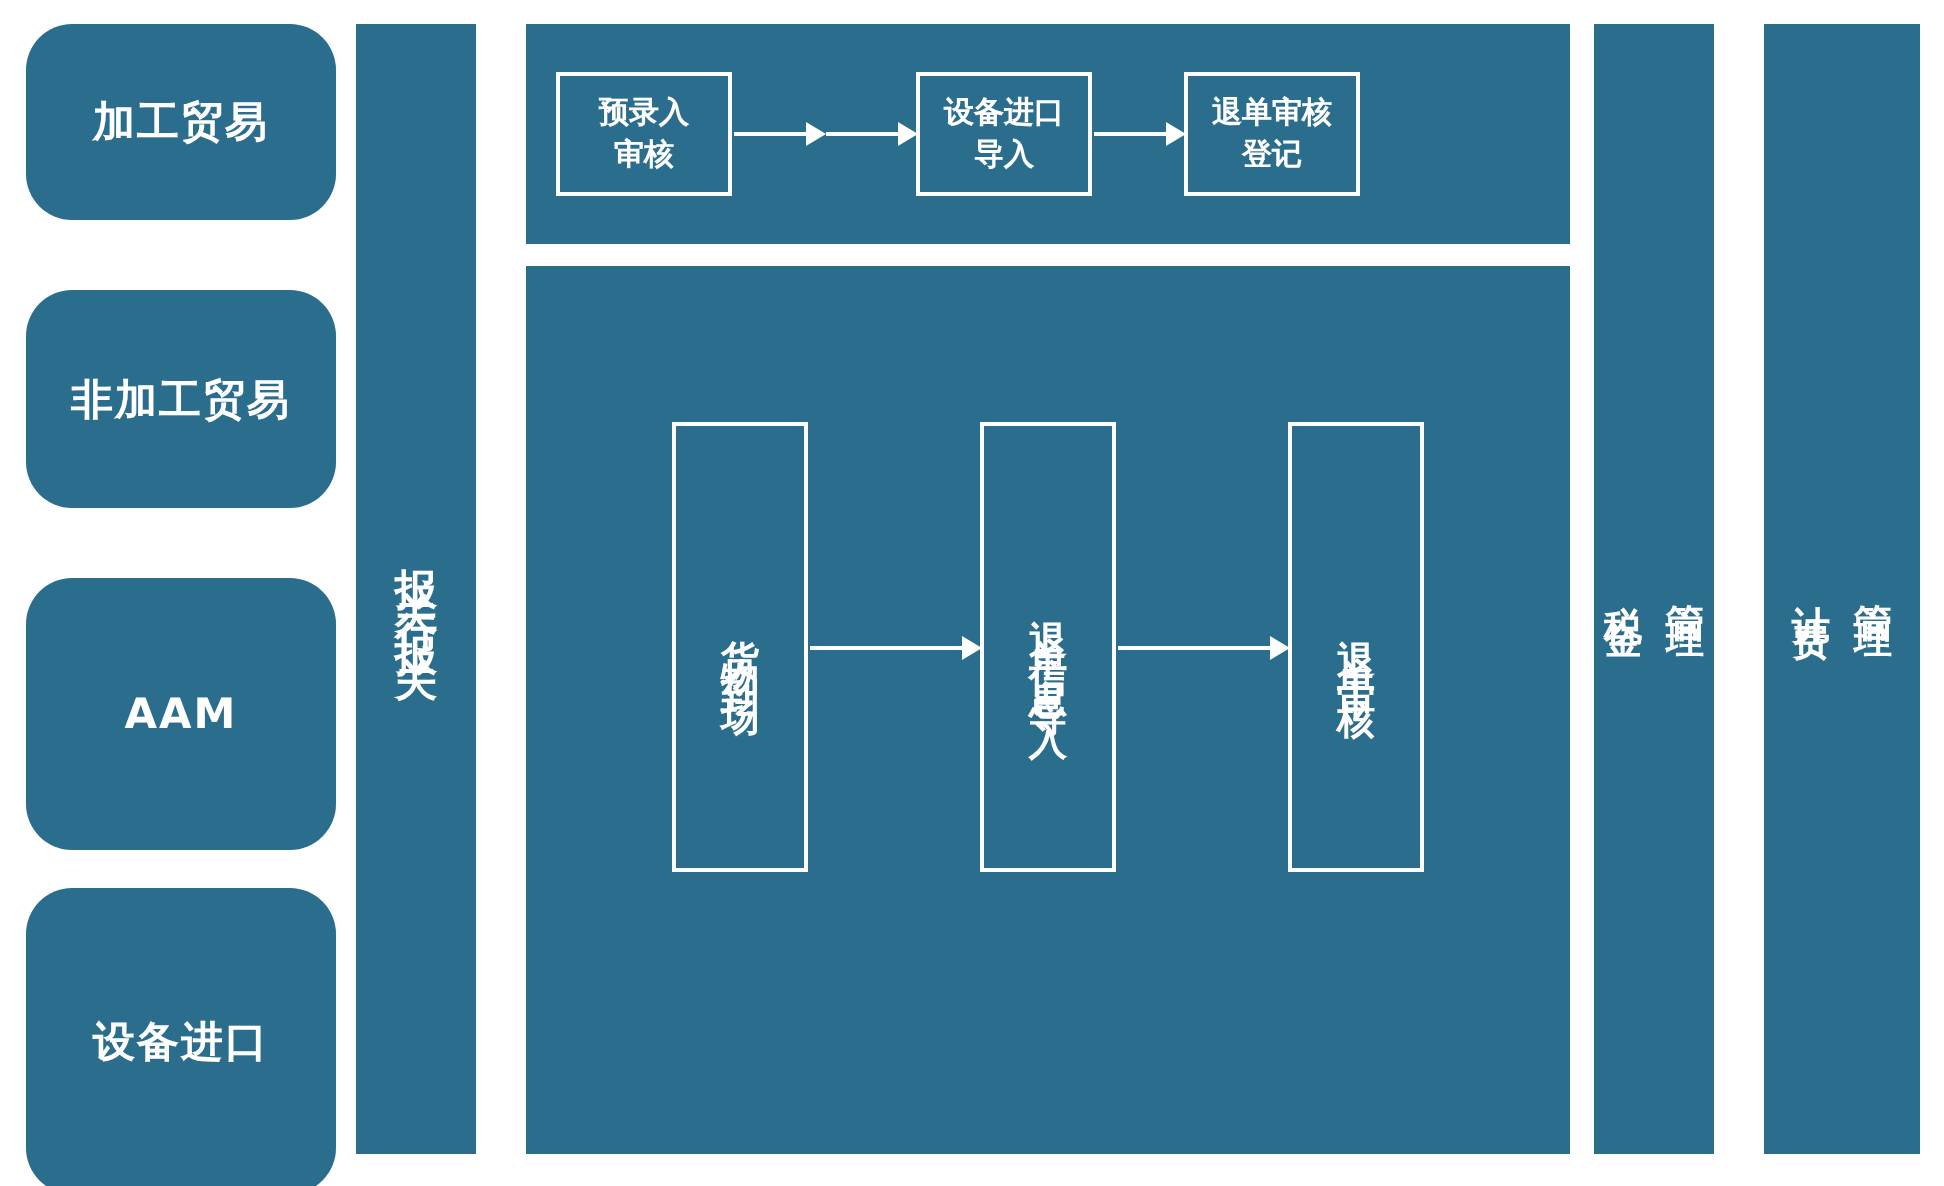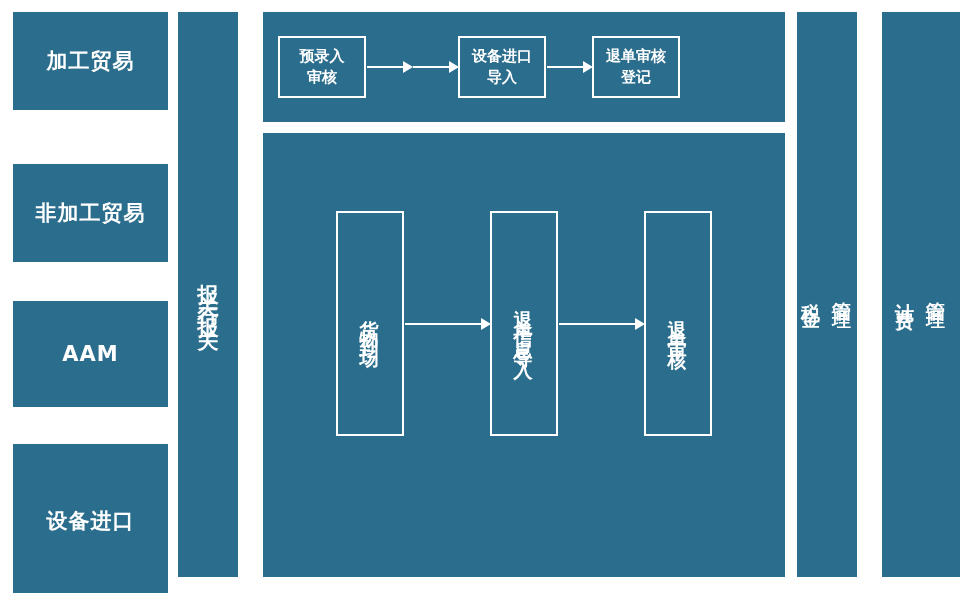--- a/index.html
+++ b/index.html
@@ -27,24 +27,25 @@
   
   .sidebar-box {
     left: 13px;
     width: 155px;
     display: flex;
     align-items: center;
     justify-content: center;
     font-size: 21px;
     font-weight: 600;
     letter-spacing: 1px;
+    border-radius: 23px;
   }
   .box1 { top: 12px;  height: 98px; }
-  .box2 { top: 164px; height: 98px; }
-  .box3 { top: 301px; height: 106px; }
+  .box2 { top: 145px; height: 109px; }
+  .box3 { top: 289px; height: 136px; }
   .box4 { top: 444px; height: 153px; }
 
   
   .vtext {
     writing-mode: vertical-rl;
     text-orientation: upright;
     font-weight: 600;
   }
 
   

